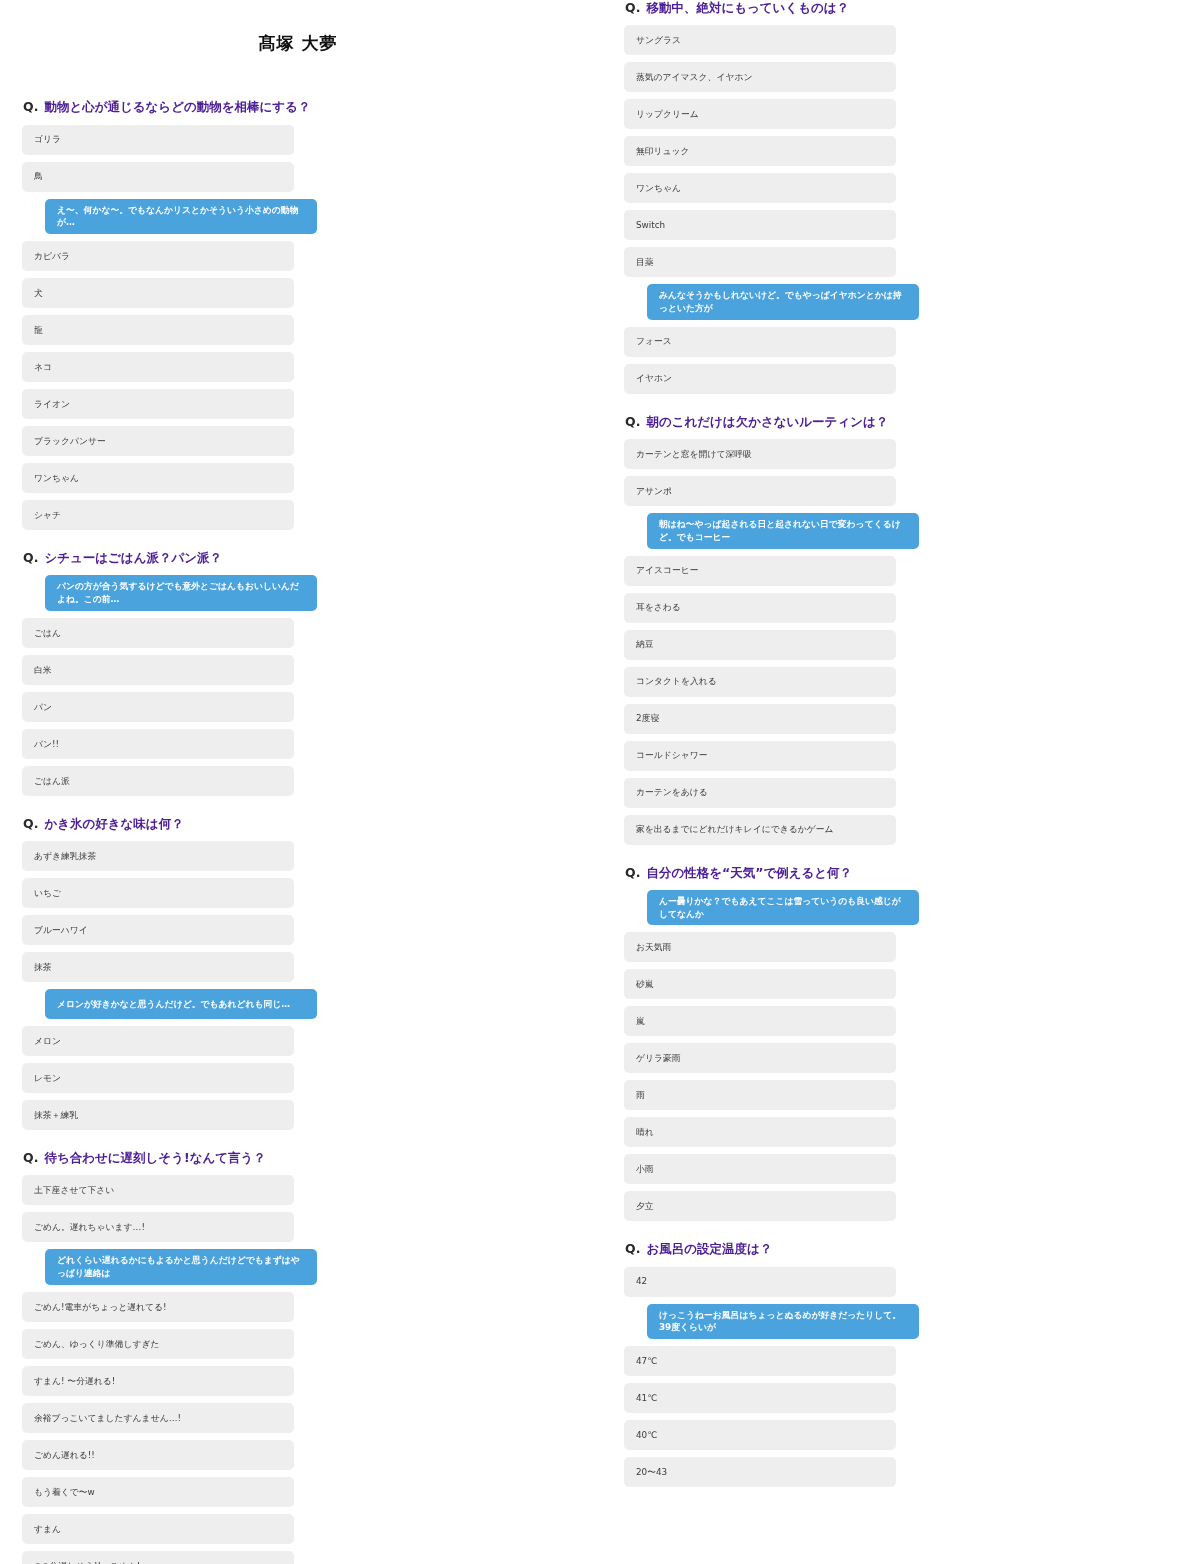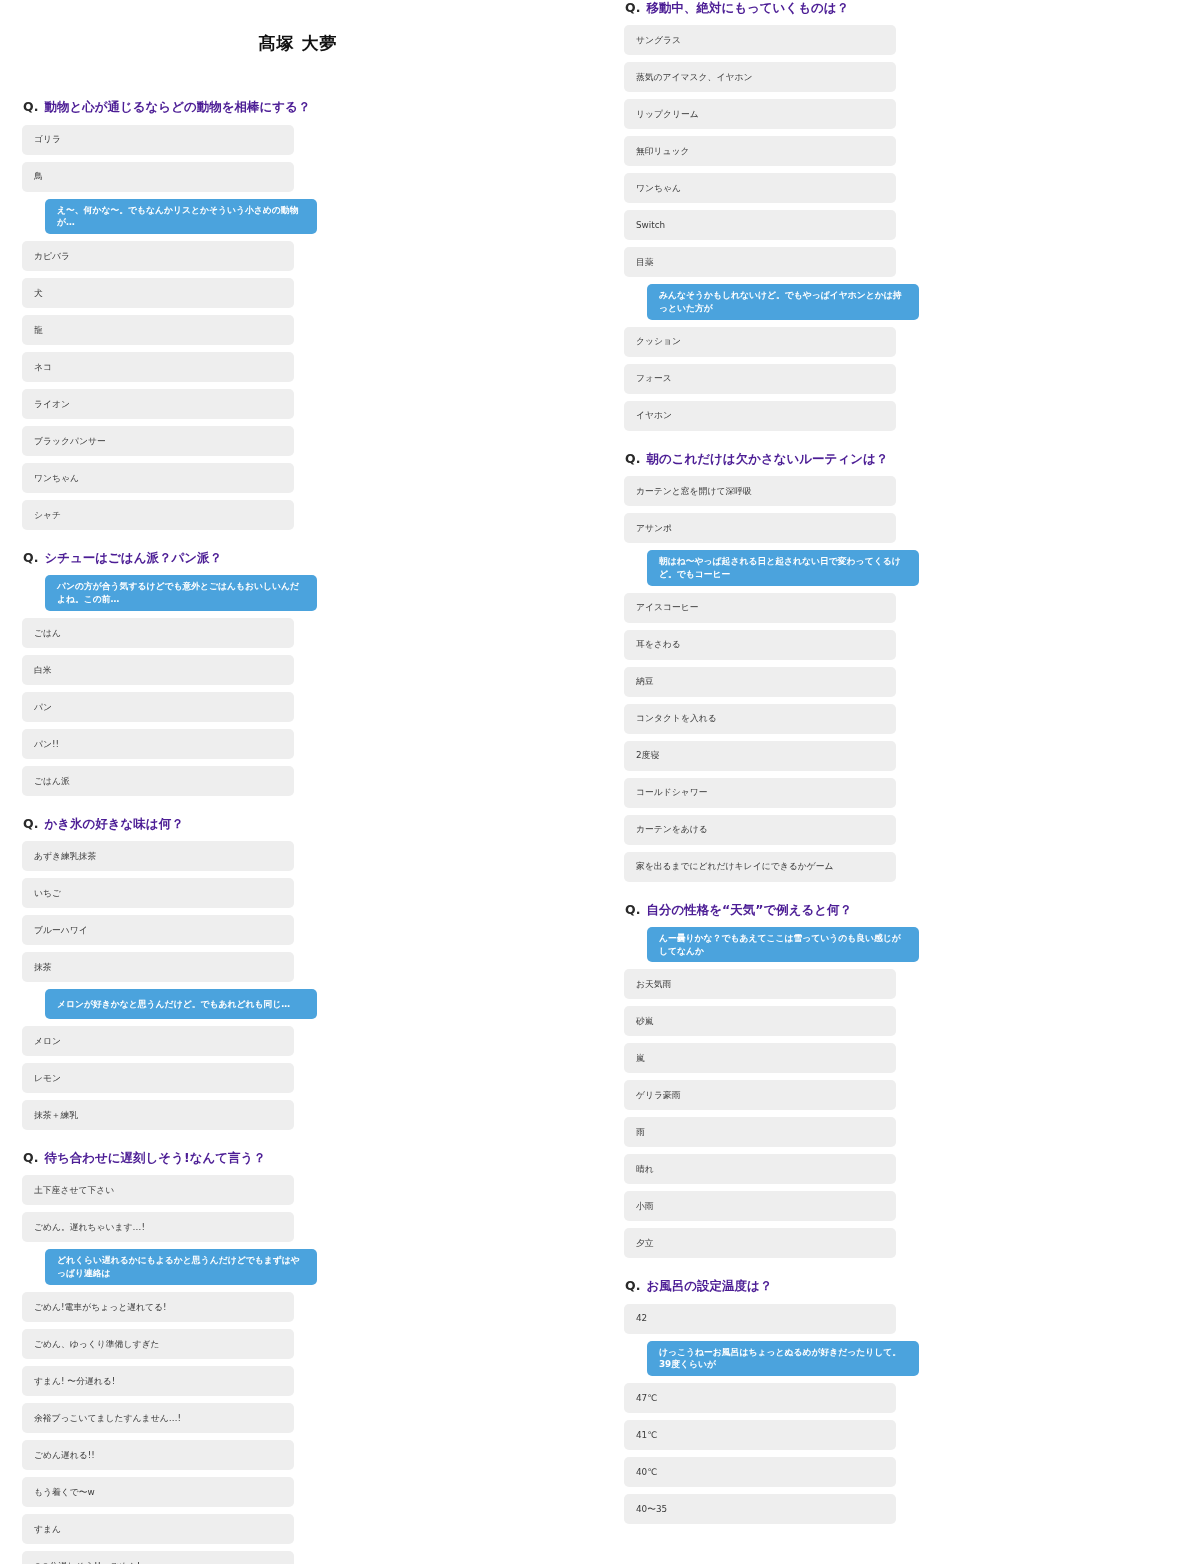--- a/index.html
+++ b/index.html
@@ -287,23 +287,20 @@
               <div class="ans">
                 <span class="label">Switch</span>
               </div>
               <div class="ans">
                 <span class="label">目薬</span>
               </div>
               <div class="ans selected">
                 <span class="label">みんなそうかもしれないけど。でもやっぱイヤホンとかは持っといた方が</span>
               </div>
               <div class="ans">
-                <span class="label">クッション</span>
-              </div>
-              <div class="ans">
                 <span class="label">フォース</span>
               </div>
               <div class="ans">
                 <span class="label">イヤホン</span>
               </div>
             </div>
           </div>
           <div class="qblock">
             <div class="qhead">
               <span class="qmark">Q.</span>
@@ -395,21 +392,21 @@
               <div class="ans">
                 <span class="label">47℃</span>
               </div>
               <div class="ans">
                 <span class="label">41℃</span>
               </div>
               <div class="ans">
                 <span class="label">40℃</span>
               </div>
               <div class="ans">
-                <span class="label">40〜35</span>
+                <span class="label">20〜43</span>
               </div>
             </div>
           </div>
         </div>
     </div>
 
   </div>
 </div>
 
 </body></html>

